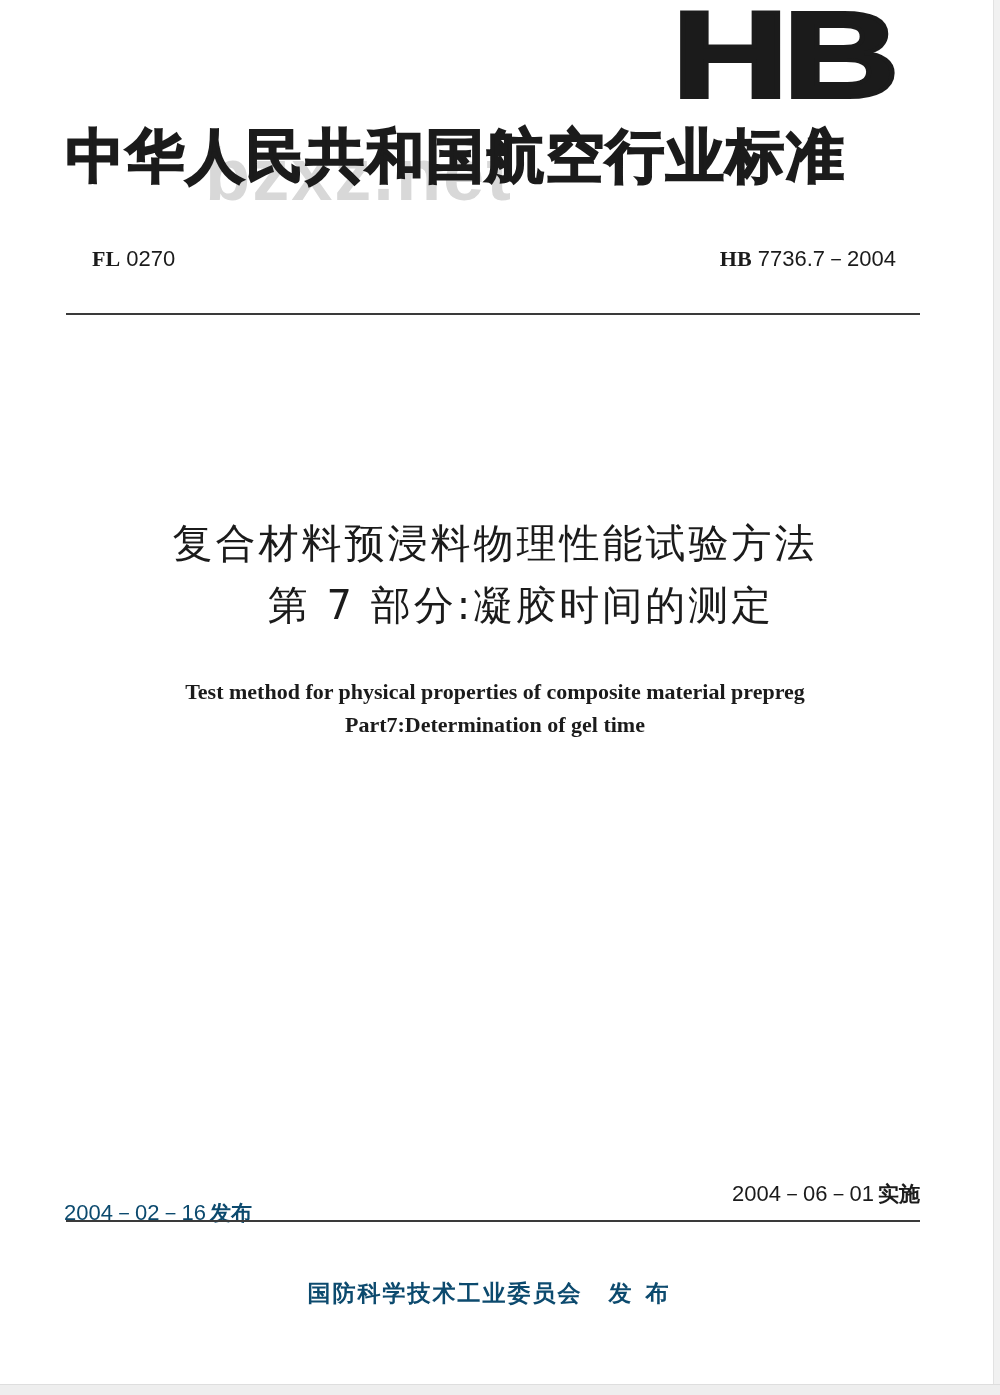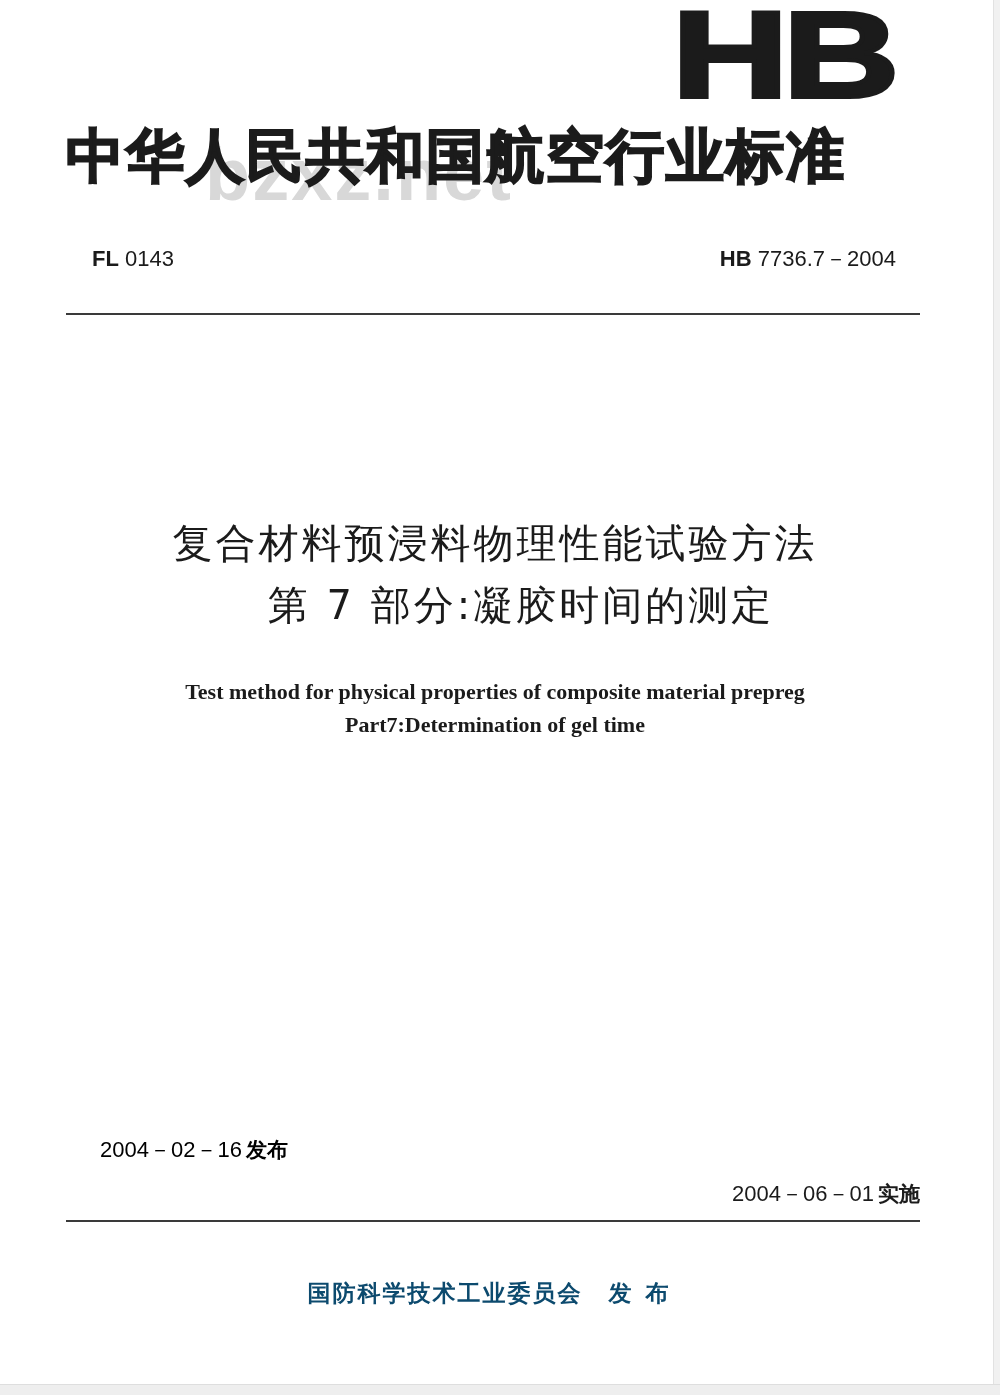--- a/index.html
+++ b/index.html
@@ -18,55 +18,55 @@
     position: absolute; left: 205px; top: 138px; font-family: "Liberation Sans", sans-serif; font-weight: 900;
     font-size: 74px; color: #d8d8d8; letter-spacing: 2px; line-height: 1;
   }
   .main-title {
     position: absolute; left: 66px; top: 132px; width: 870px; font-family: Liberation Mono, monospace; font-weight: 900;
     font-size: 58px; letter-spacing: 2px; color: #1b1b1b; line-height: 1; white-space: nowrap;
     -webkit-text-stroke: 2px #1b1b1b;
   }
   .meta-left { position: absolute; left: 92px; top: 246px; font-family: "Liberation Sans", sans-serif; font-size: 22px; color: #1b1b1b; }
   .meta-right { position: absolute; right: 104px; top: 244px; font-family: "Liberation Sans", sans-serif; font-size: 22px; color: #1b1b1b; }
-  .meta-left b, .meta-right b { font-family: Liberation Sans, sans-serif; font-weight: 700; margin-top: 21px; }
+  .meta-left b, .meta-right b { font-family: Liberation Serif, serif; font-weight: 700; margin-top: 21px; }
   .rule { position: absolute; height: 2px; background: #3a3a3a; }
   .rule-top { left: 66px; top: 313px; width: 854px; }
   .rule-bottom { left: 66px; top: 1220px; width: 854px; }
   .cn-title {
     position: absolute; left: 0; width: 990px; text-align: center; font-family: "DejaVu Sans", sans-serif;
     font-size: 40px; color: #1b1b1b; letter-spacing: 3px; line-height: 1;
   }
   .cn-title-1 { top: 523px; }
   .cn-title-2 { top: 585px; margin-left: 26px; }
   .en-title {
     position: absolute; left: 0; width: 990px; text-align: center; font-family: "Liberation Serif", serif;
     font-weight: 700; font-size: 22px; color: #1b1b1b; line-height: 1;
   }
   .en-title-1 { top: 681px; }
   .en-title-2 { top: 714px; }
-  .date-left { position: absolute; left: 64px; top: 1135px; font-family: "Liberation Sans", sans-serif; font-size: 22px; color: #000000; margin-left: 36px; }
+  .date-left { position: absolute; left: 64px; top: 1198px; font-family: "Liberation Sans", sans-serif; font-size: 22px; color: #0c4a6e; }
   .date-right { position: absolute; right: 80px; top: 1179px; font-family: "Liberation Sans", sans-serif; font-size: 22px; color: #1b1b1b; }
   .date-left .suffix, .date-right .suffix { font-family: "DejaVu Sans", sans-serif; font-weight: 700; font-size: 21px; margin-left: 4px; }
   .issuer { position: absolute; left: 0; top: 1278px; width: 990px; text-align: center; font-family: "DejaVu Sans", sans-serif; font-weight: 700; font-size: 23px; color: #0c4a6e; letter-spacing: 2px; }
   .issuer .act { margin-left: 26px; letter-spacing: 14px; }
 </style>
 </head>
 <body>
 
 <div class="page-edge-right"></div>
 <div class="page-edge-bottom"></div>
 
 <div class="hb-logo">HB</div>
 <div class="watermark">bzxz.net</div>
 <div class="main-title">中华人民共和国航空行业标准</div>
 
 <div class="meta-left">
   <b>FL</b>
-  <span>0143</span>
+  <span>0270</span>
 </div>
 <div class="meta-right">
   <b>HB</b>
   <span>7736.7－2004</span>
 </div>
 
 <div class="rule rule-top"></div>
 
 <div class="cn-title cn-title-1">复合材料预浸料物理性能试验方法</div>
 <div class="cn-title cn-title-2">第 7 部分:凝胶时间的测定</div>

